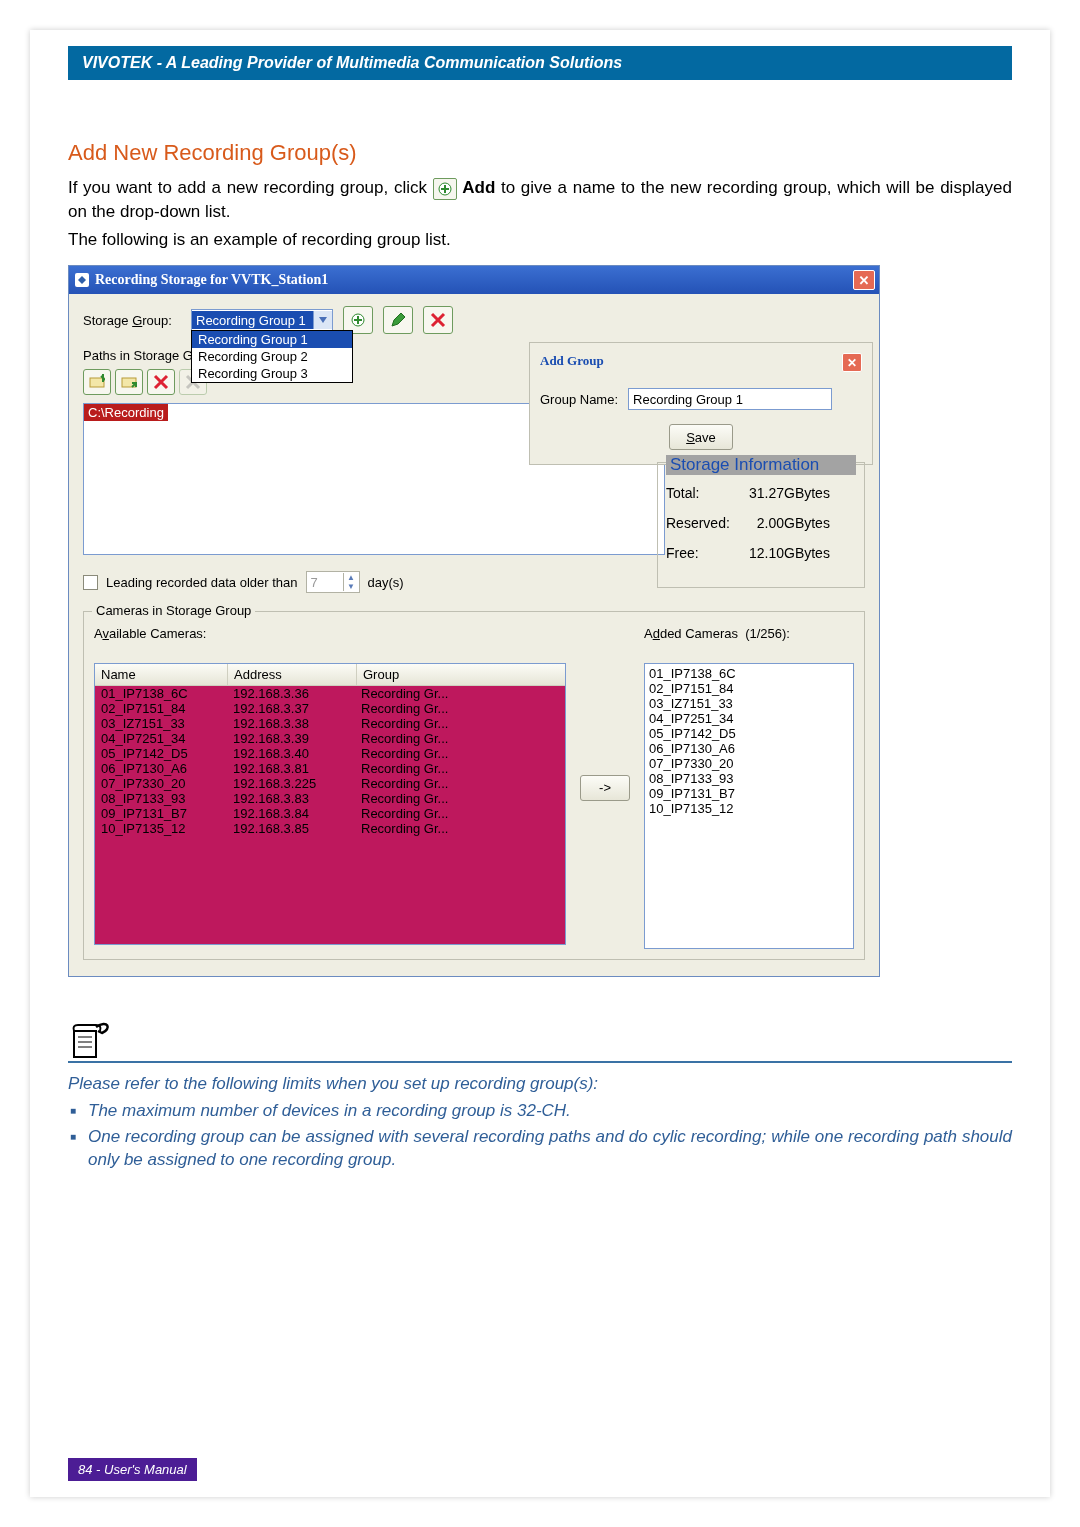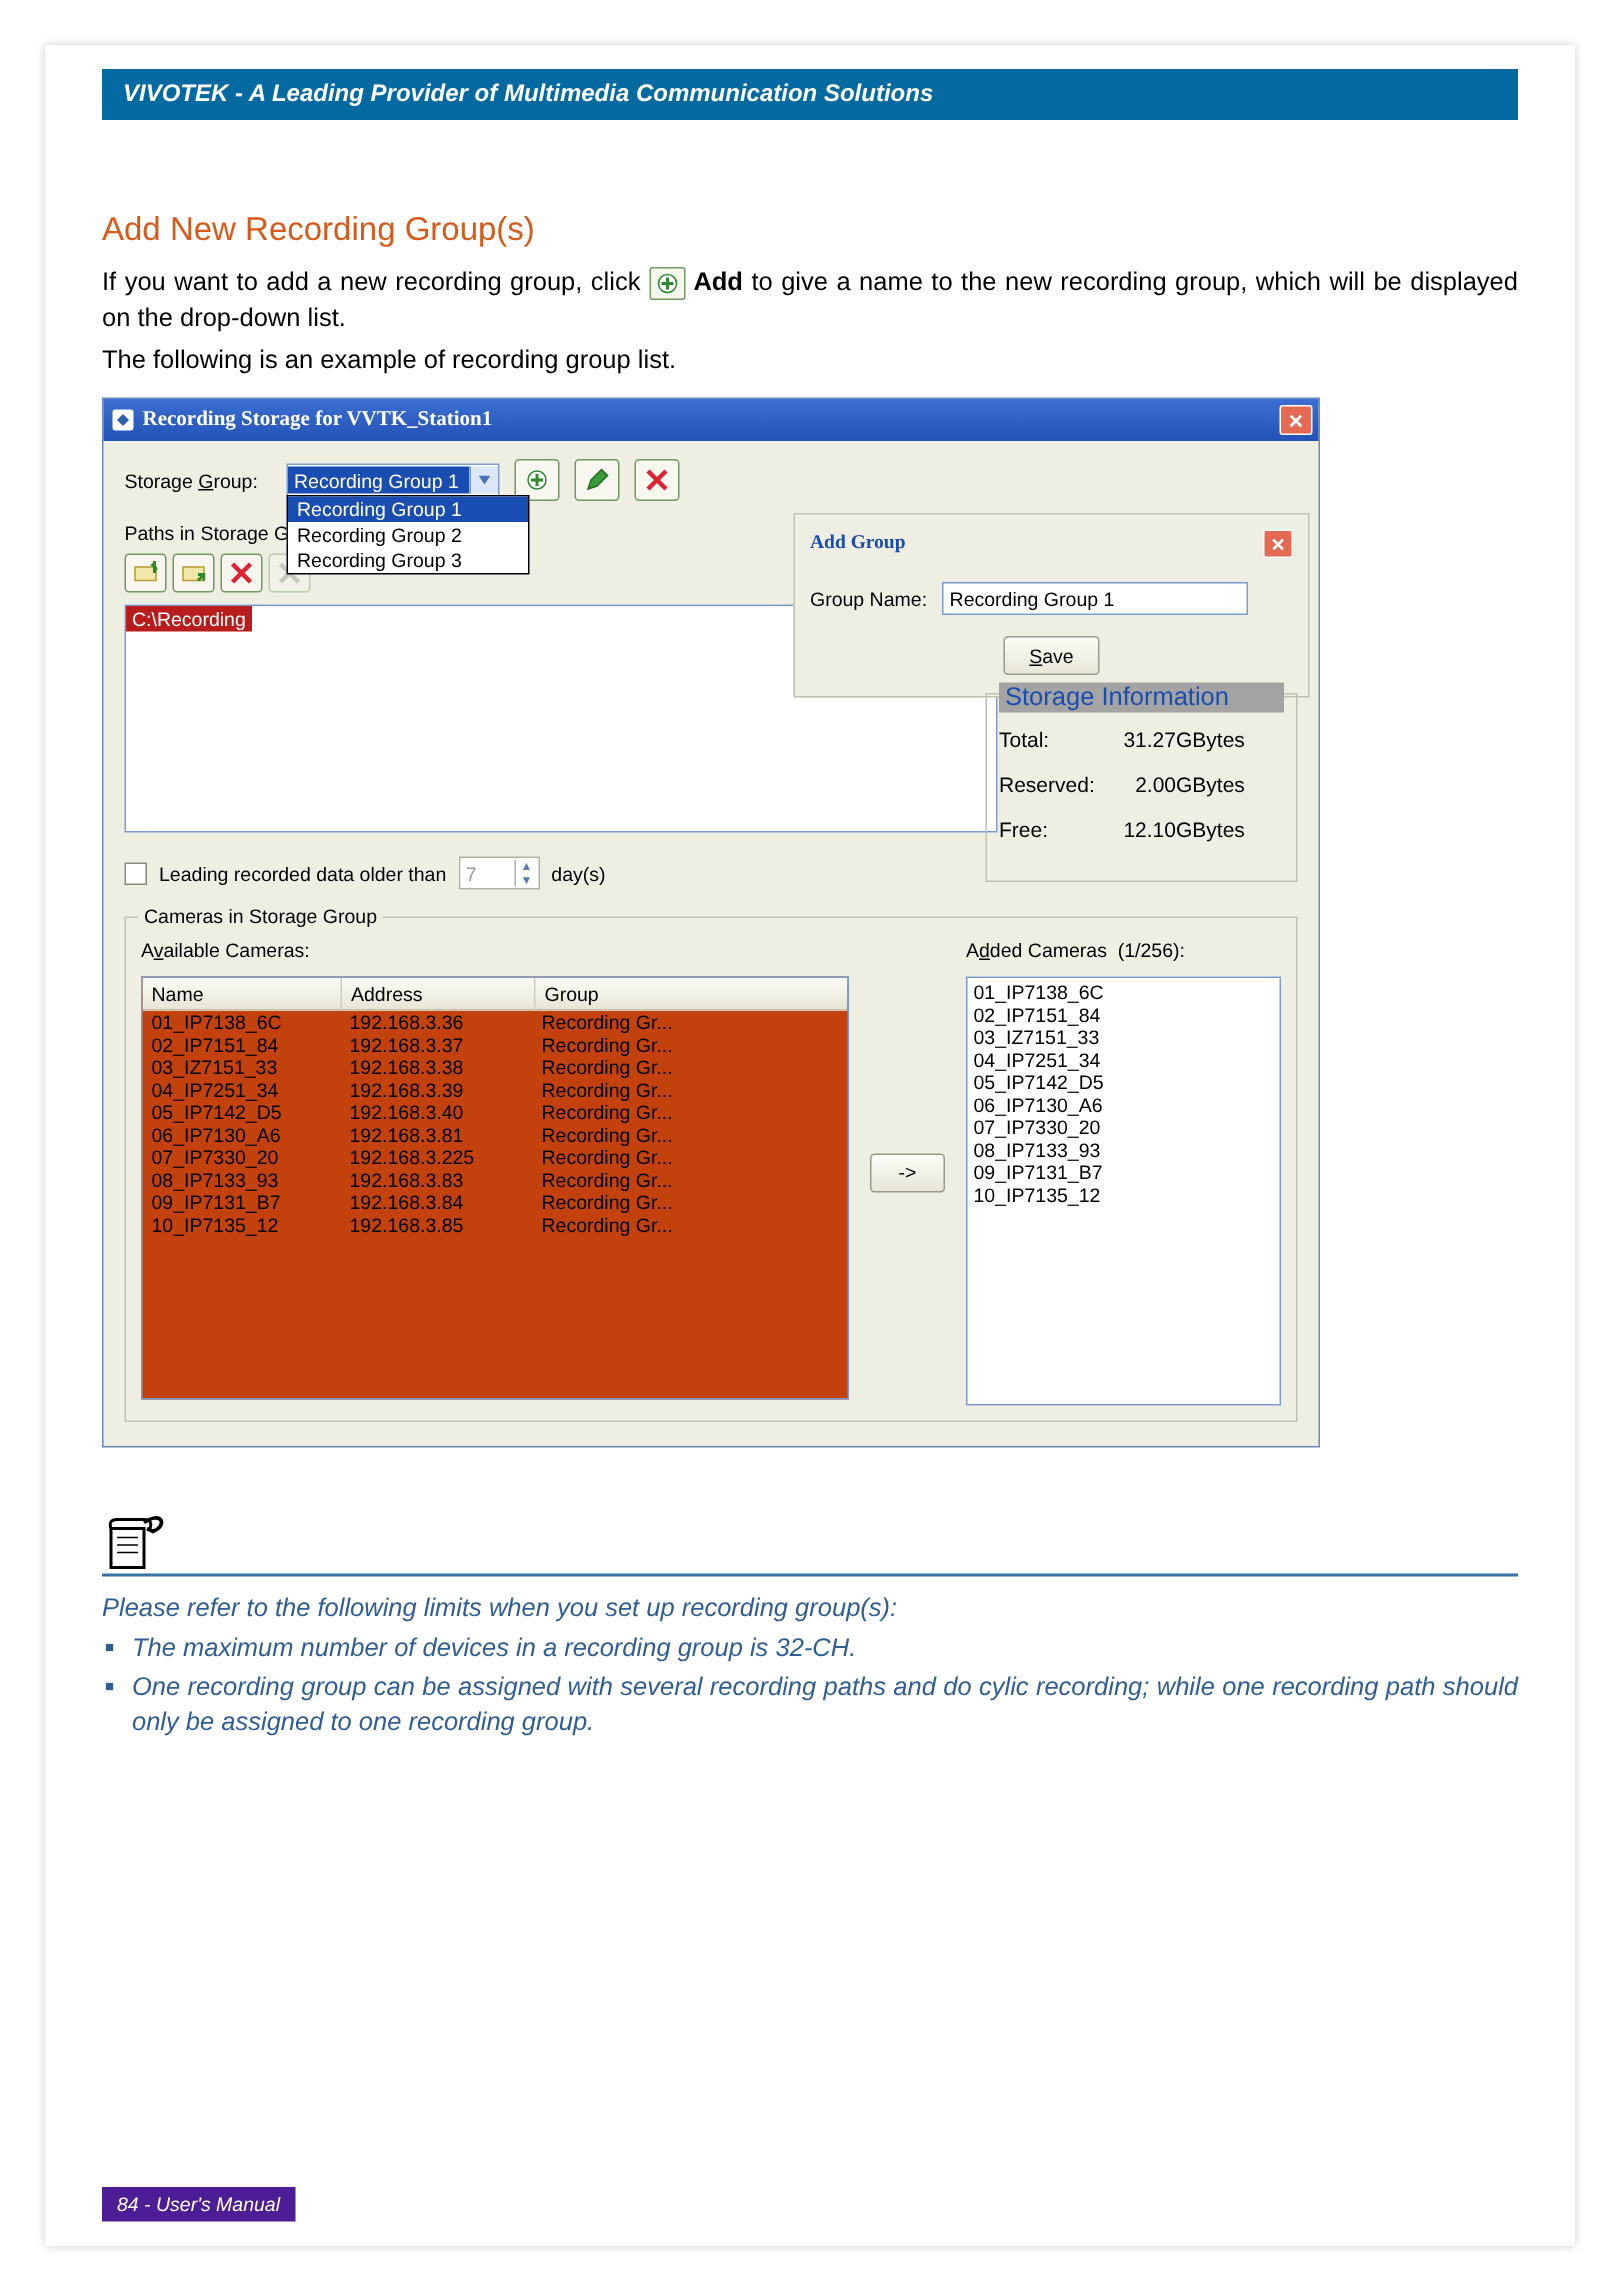--- a/index.html
+++ b/index.html
@@ -55,22 +55,22 @@
   .chk{width:13px;height:13px;border:1px solid #8a8a7a;background:#fff}
   .spin{display:flex;align-items:center;border:1px solid #b2b2a4;background:#fff;height:20px}
   .spin input{border:none;width:28px;background:#fff;font-size:13px;color:#9a9a9a;padding:0 4px}
   .spin .sp-arr{width:16px;display:flex;flex-direction:column}
   .spin .sp-arr span{height:9px;border-left:1px solid #b2b2a4;display:flex;align-items:center;justify-content:center;font-size:8px;color:#5a7bb8}
   
   .cam-fs{margin-top:18px;border:1px solid #bfbfb2;padding:14px 10px 10px 10px;position:relative}
   .cam-fs .leg{position:absolute;top:-9px;left:8px;background:#efeee3;padding:0 4px;font-size:13px}
   .cam-cols{display:flex;gap:14px}
   .avail{flex:1}
-  .avail-label,.added-label{font-size:13px;margin-bottom:10px}
-  .grid{border:1px solid #7b9bd0;background:#c2410c;height:280px;overflow:hidden}
+  .avail-label,.added-label{font-size:13px;margin-bottom:22px}
+  .grid{border:1px solid #7b9bd0;background:#be185d;height:280px;overflow:hidden}
   .grid-head{display:flex;background:linear-gradient(#fcfcf7,#e6e5d6);border-bottom:1px solid #cfcfc0}
   .gh{padding:3px 6px;font-size:13px;border-right:1px solid #cfcfc0}
   .gh.n{width:120px}.gh.a{width:116px}.gh.g{flex:1;border-right:none}
   .grid-body{font-size:13px}
   .gr{display:flex}
   .gr span{padding:0 6px}
   .gr .n{width:120px}.gr .a{width:116px}.gr .g{flex:1}
   .mid-btn{align-self:center}
   .mid-btn .wbtn{padding:0 18px}
   .added{width:210px}

